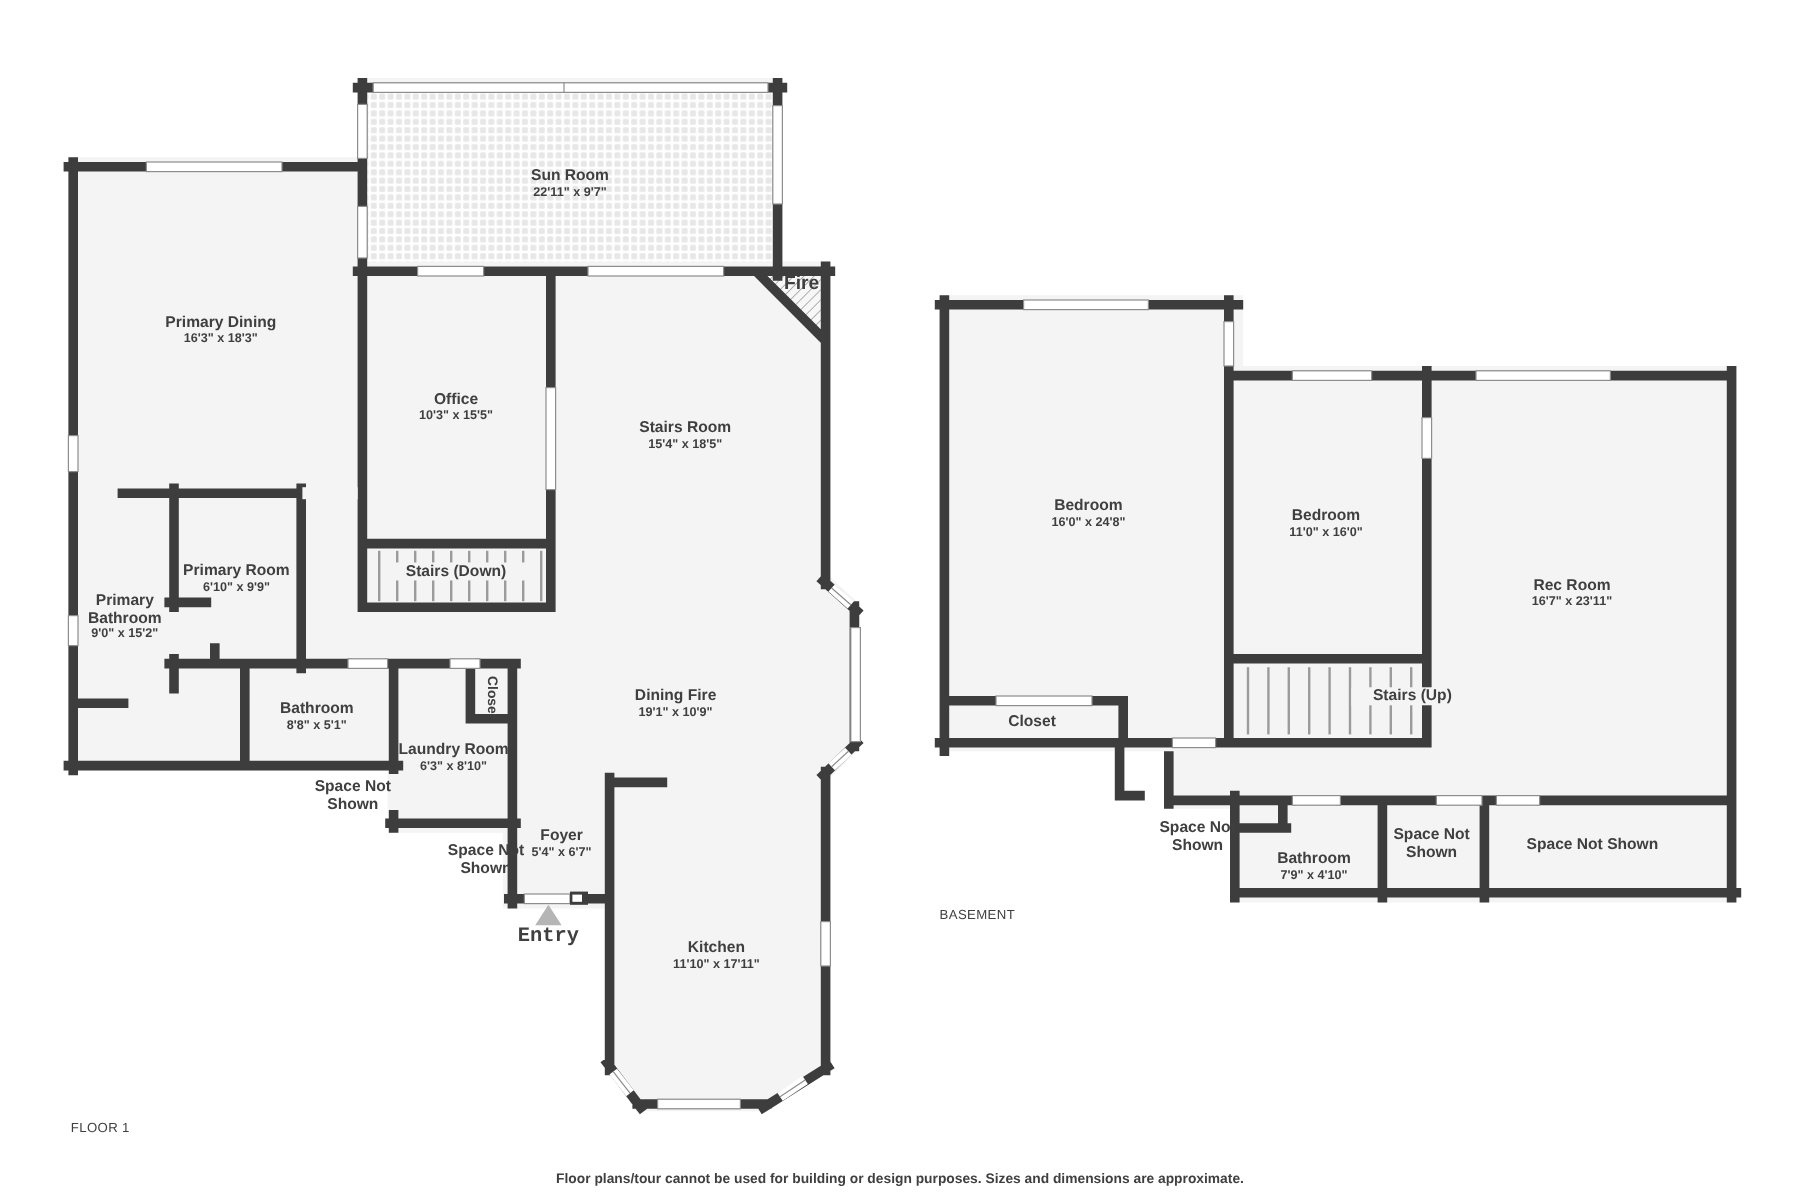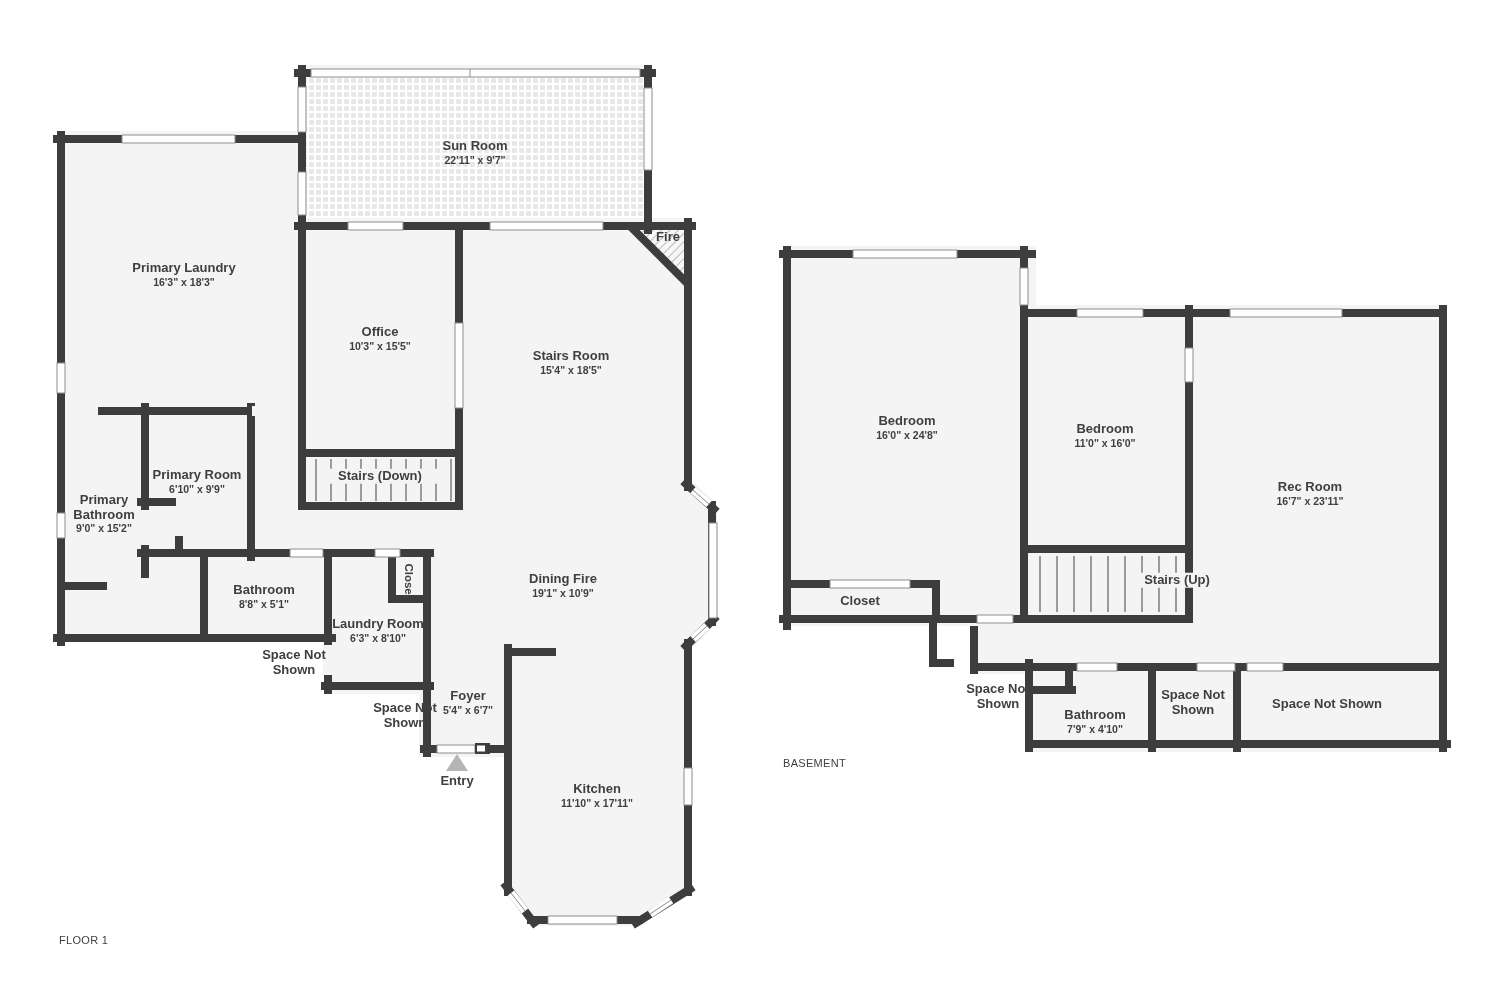--- a/index.html
+++ b/index.html
@@ -7,22 +7,22 @@
          font-family:"Liberation Sans", sans-serif;}
   #plan-svg{position:absolute;left:0;top:0;}
   .lbl{position:absolute;transform:translate(-50%,-50%);text-align:center;color:#3f3f3f;
        font-weight:700;font-size:13px;line-height:1.12;white-space:nowrap;}
   .lbl .dm{font-size:10.5px;margin-top:1px;}
   .wrap{white-space:normal;text-align:center;}
   .w90{width:92px;}
   .w60{width:64px;}
   .bg{background:#f4f4f4;padding:0 18px;}
   .vert{transform:translate(-50%,-50%) rotate(90deg);font-size:11.5px;}
-  .small{font-size:13px;}
-  .entry-lbl{font-size:13px;}
+  .small{font-size:16px;}
+  .entry-lbl{font-size:17px;font-family:Liberation Mono, monospace;}
   .plan-title{position:absolute;color:#3f3f3f;font-weight:400;font-size:11px;letter-spacing:.3px;}
   .footer{position:absolute;left:750px;top:977px;transform:translateX(-50%);color:#3f3f3f;
           font-weight:700;font-size:11.5px;white-space:nowrap;}
 </style>
 </head>
 <body>
 
 <div id="stage">
 
   <svg id="plan-svg" width="1500" height="1000" viewBox="0 0 1500 1000">
@@ -168,21 +168,21 @@
         <rect x="1247" y="663" width="36" height="8"></rect>
       </g>
     </g>
   </svg>
 
   <div class="lbl" style="left:475px;top:153px">
     <div class="nm">Sun Room</div>
     <div class="dm">22'11" x 9'7"</div>
   </div>
   <div class="lbl" style="left:184px;top:275px">
-    <div class="nm">Primary Laundry</div>
+    <div class="nm">Primary Dining</div>
     <div class="dm">16'3" x 18'3"</div>
   </div>
   <div class="lbl" style="left:380px;top:339px">
     <div class="nm">Office</div>
     <div class="dm">10'3" x 15'5"</div>
   </div>
   <div class="lbl" style="left:571px;top:363px">
     <div class="nm">Stairs Room</div>
     <div class="dm">15'4" x 18'5"</div>
   </div>
@@ -260,14 +260,15 @@
   </div>
   <div class="lbl" style="left:1193px;top:703px">
     <div class="nm wrap w60">Space Not Shown</div>
   </div>
   <div class="lbl" style="left:1327px;top:704px">
     <div class="nm">Space Not Shown</div>
   </div>
 
   <div class="plan-title" style="left:59px;top:934px">FLOOR 1</div>
   <div class="plan-title" style="left:783px;top:757px">BASEMENT</div>
+  <div class="footer">Floor plans/tour cannot be used for building or design purposes. Sizes and dimensions are approximate.</div>
 
 </div>
 
 </body></html>

